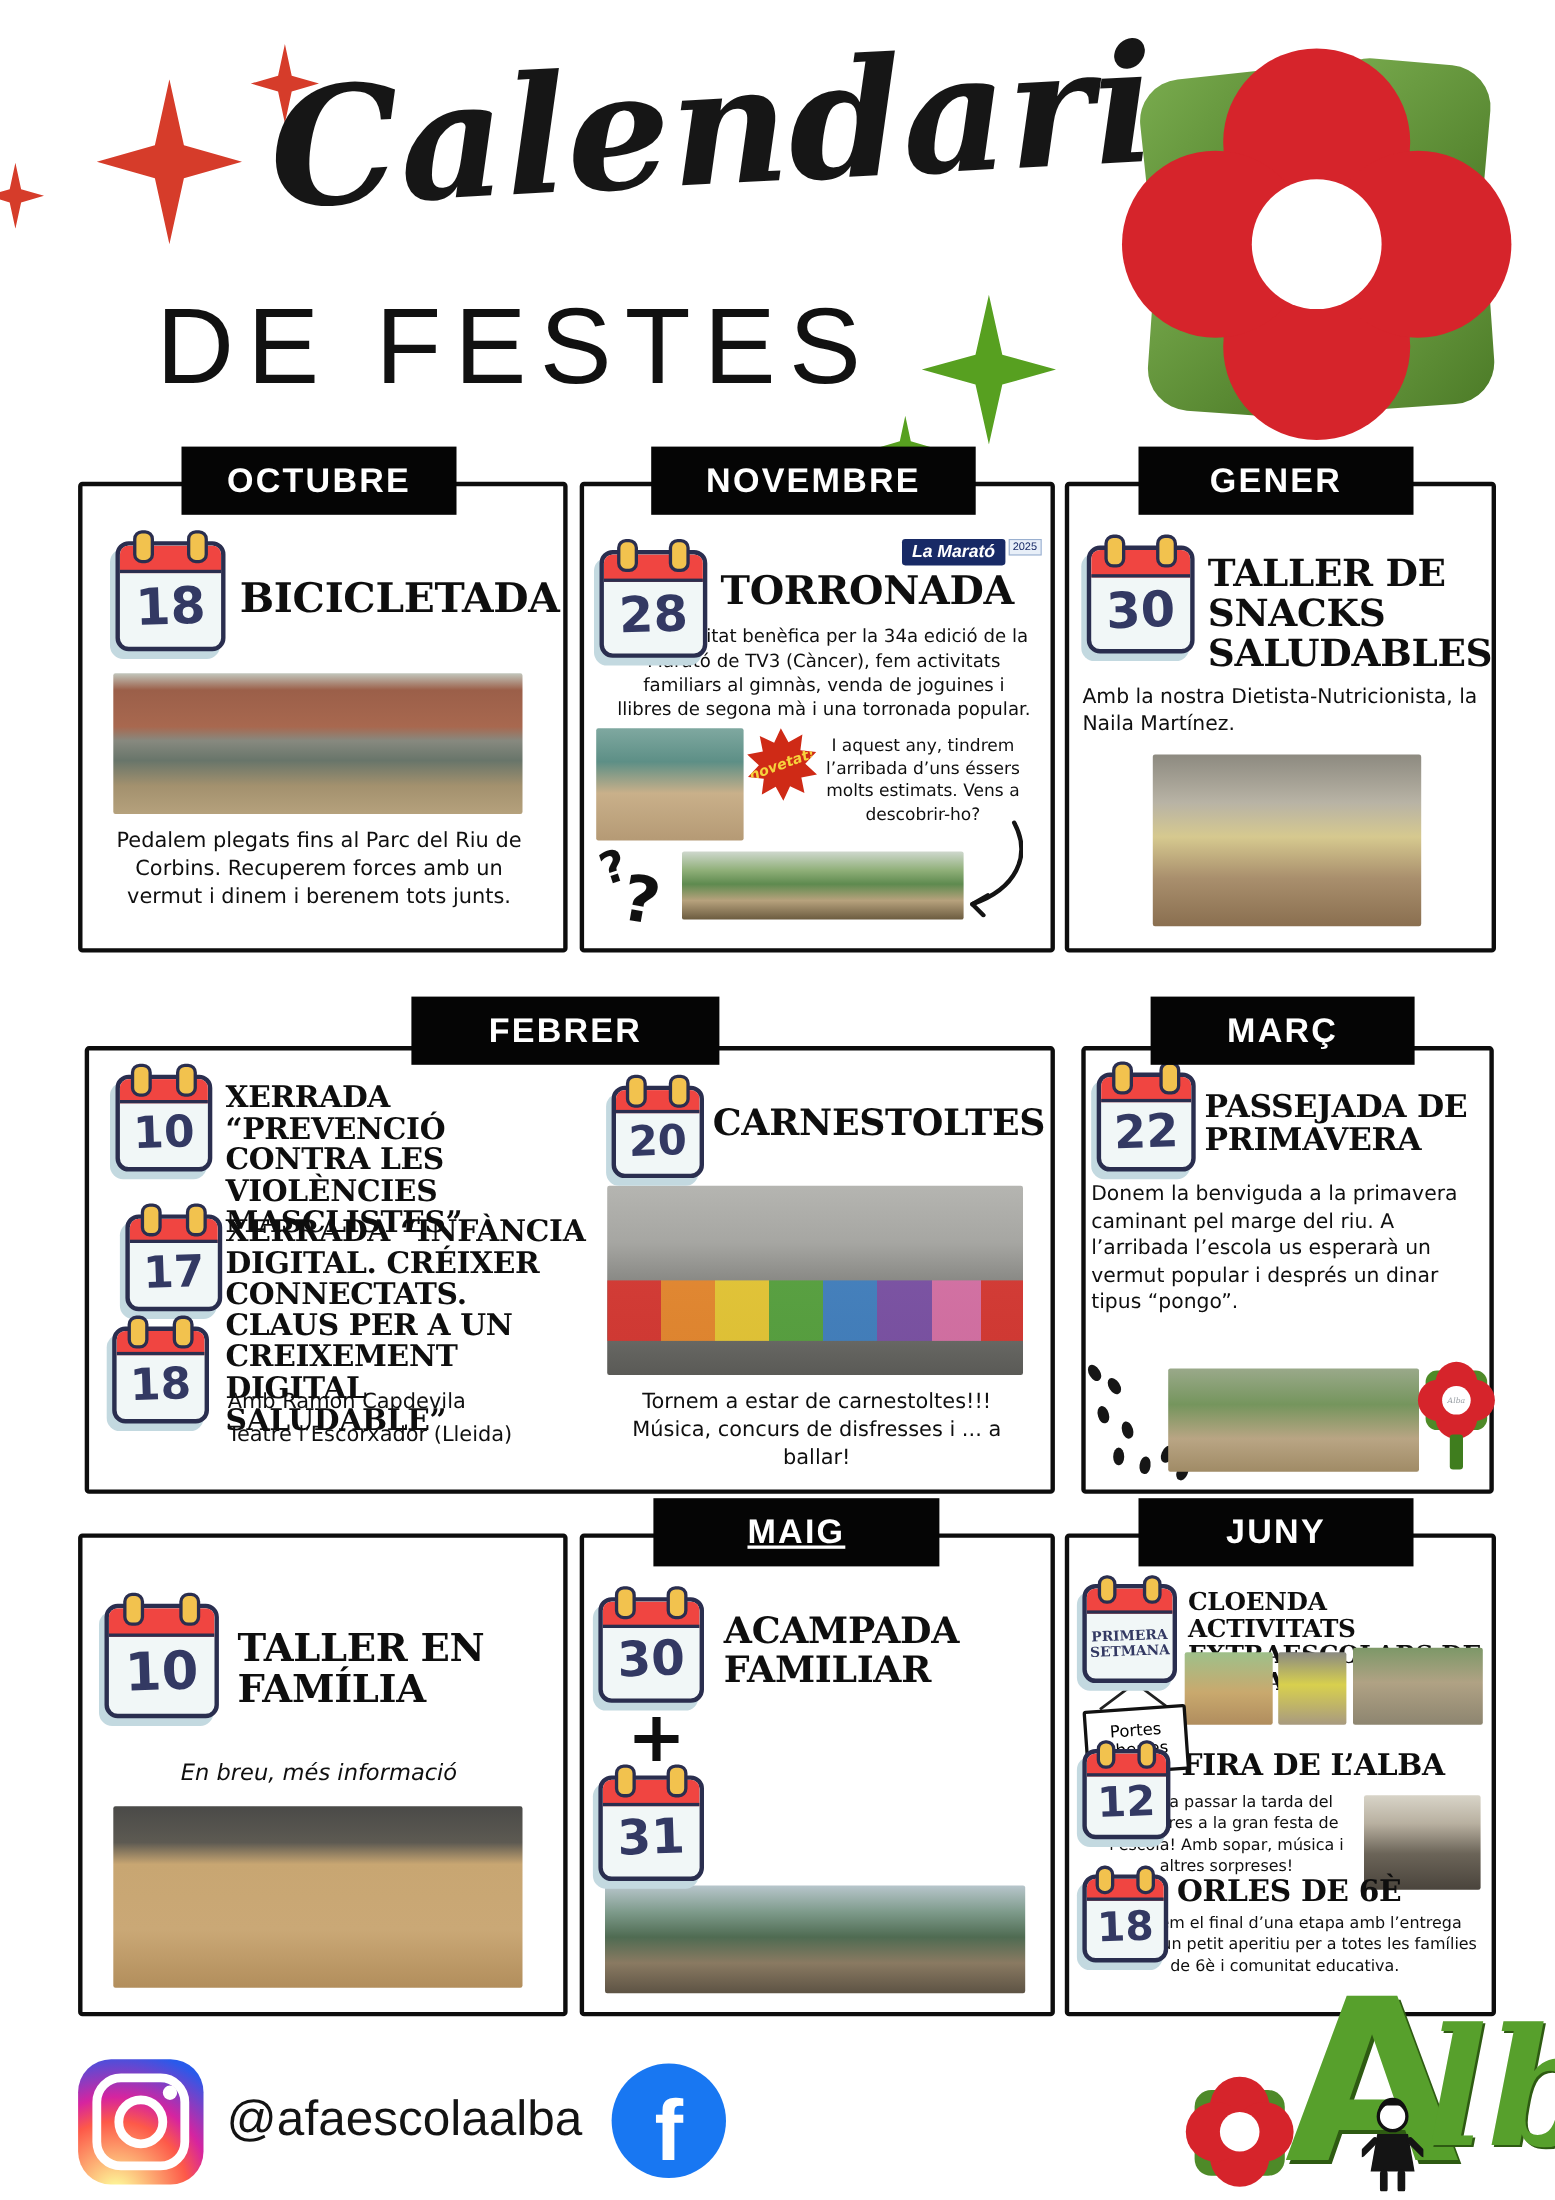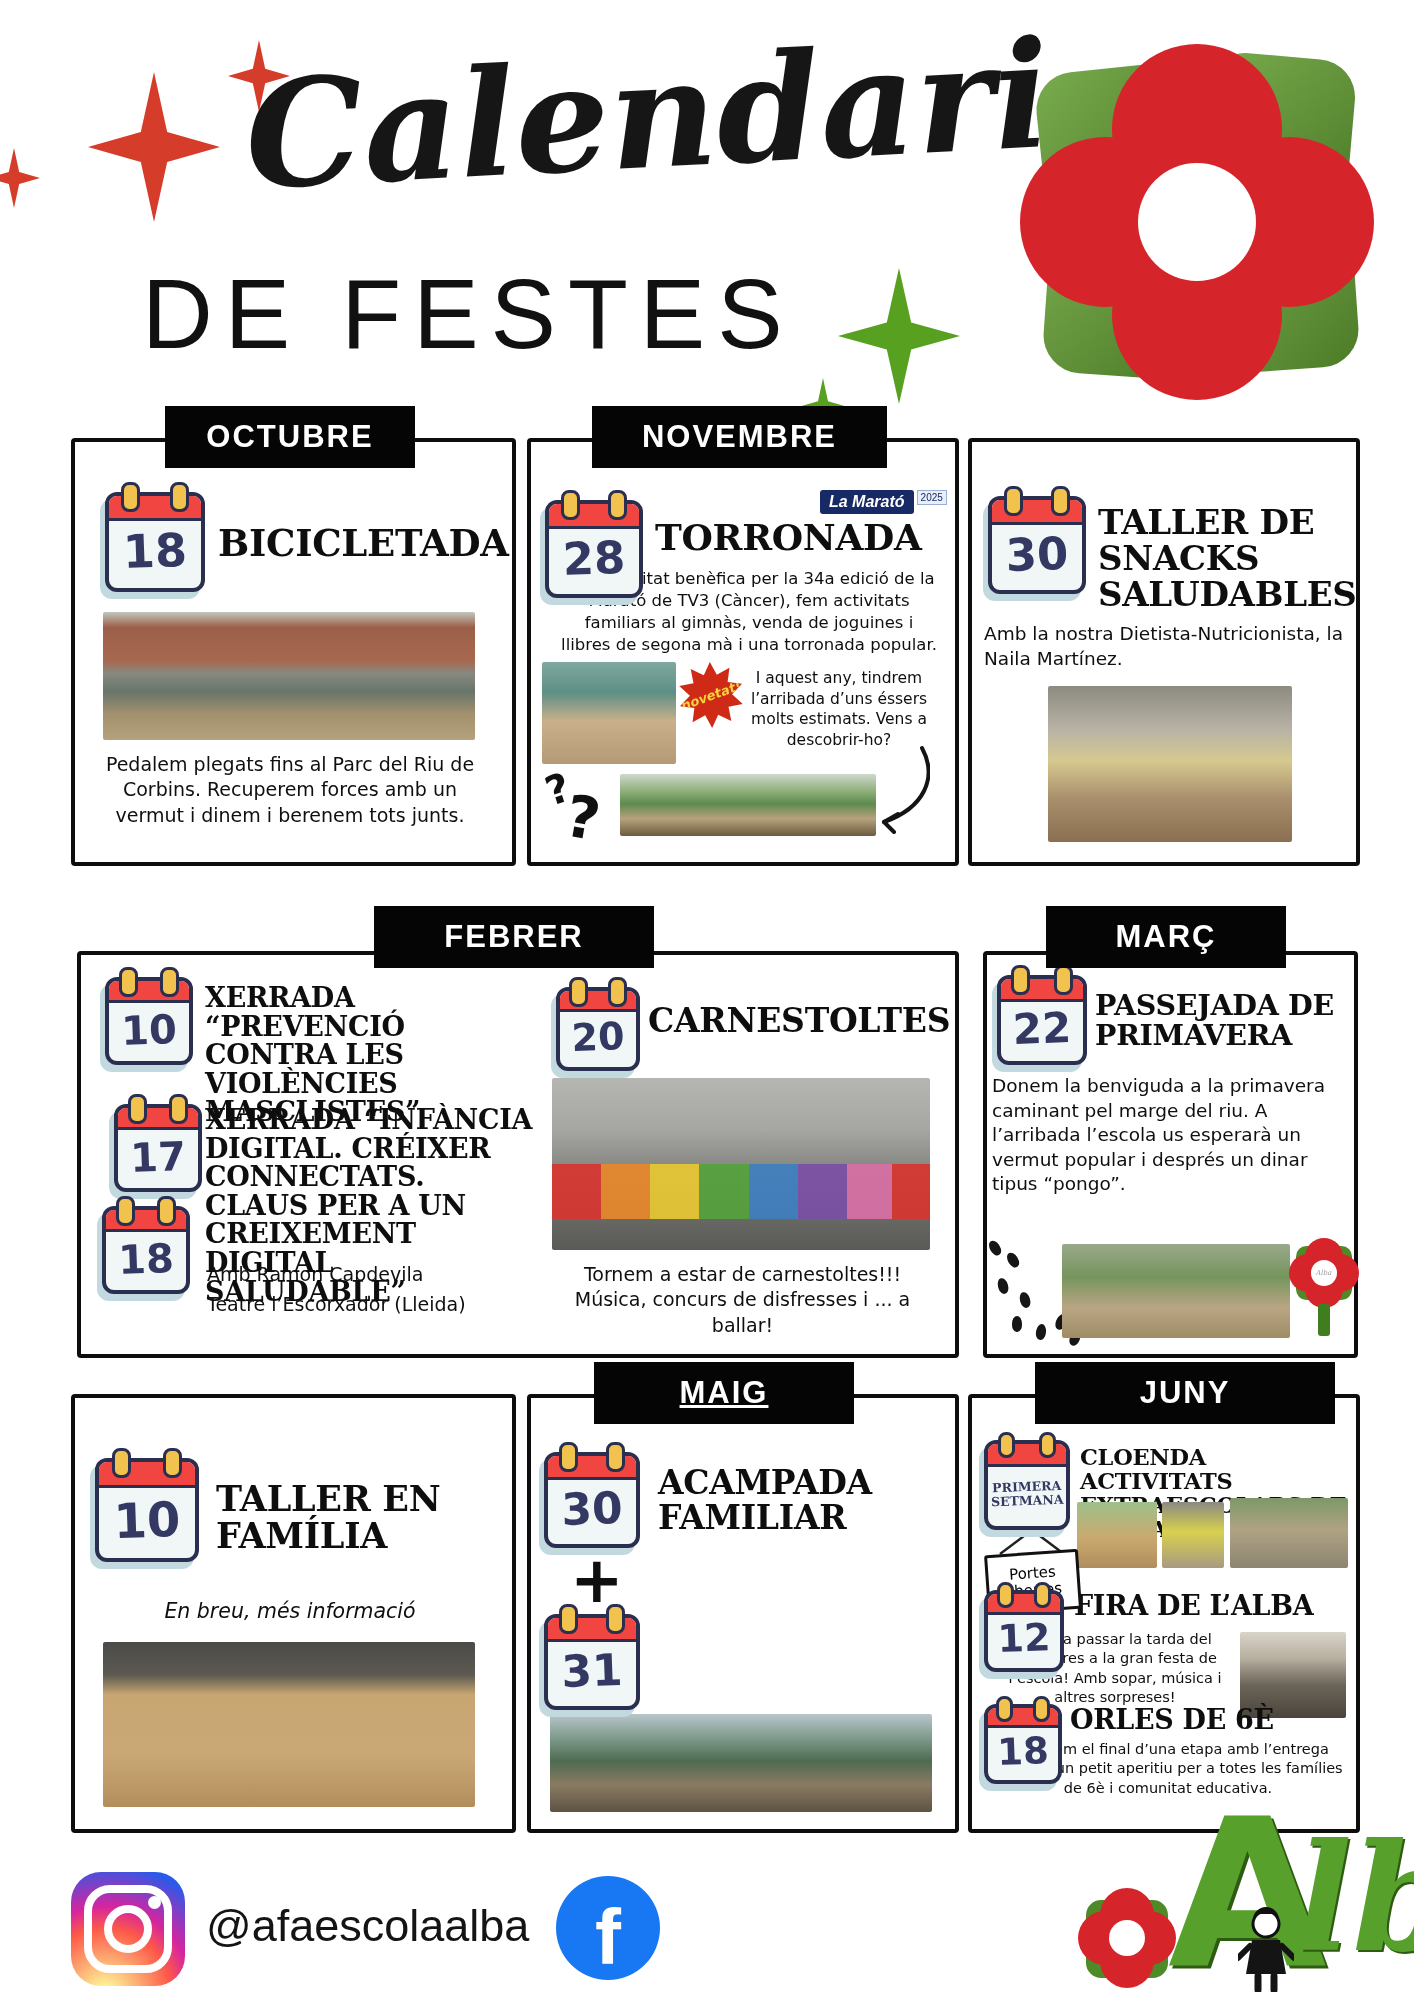--- a/index.html
+++ b/index.html
@@ -132,20 +132,21 @@
   <div class="btext" style="left:748px;top:668px;width:182px;font-size:15.5px;text-align:center;">I aquest any, tindrem l’arribada d’uns éssers molts estimats. Vens a descobrir-ho?</div>
   <svg style="position:absolute;left:868px;top:742px;" width="62" height="92" viewBox="0 0 62 92">
     <path d="M54,6 C70,36 56,66 16,80" fill="none" stroke="#141414" stroke-width="4" stroke-linecap="round"></path>
     <path d="M16,80 L30,72 M16,80 L26,90" fill="none" stroke="#141414" stroke-width="4" stroke-linecap="round"></path>
   </svg>
   <span class="qm" style="left:546px;top:766px;font-size:40px;transform:rotate(-18deg);">?</span>
   <span class="qm" style="left:566px;top:784px;font-size:58px;transform:rotate(10deg);">?</span>
   <div class="photo" style="left:620px;top:774px;width:256px;height:62px;background:linear-gradient(180deg,#cfd8ce 0%,#8faf78 28%,#5e8a4f 48%,#b7a27d 72%,#6b5b3f 100%);"></div>
 
   <div class="card" style="left:968px;top:438px;width:384px;height:420px;"></div>
+  <div class="mbar" style="left:1035px;top:406px;width:250px;">GENER</div>
   <div class="cal" style="left:988px;top:496px;width:98px;height:98px;">
     <i class="peg" style="left:16%"></i>
       <i class="peg" style="right:16%"></i>
     <div class="body">
         <div class="head"></div>
         <div class="num" style="font-size:45px;">30</div>
       </div>
   </div>
   <div class="etitle" style="left:1098px;top:504px;width:235px;font-size:34px;">TALLER DE SNACKS SALUDABLES</div>
   <div class="btext" style="left:984px;top:622px;width:360px;font-size:18.5px;">Amb la nostra Dietista-Nutricionista, la Naila Martínez.</div>
@@ -258,21 +259,21 @@
       <i class="peg" style="right:16%"></i>
     <div class="body">
         <div class="head"></div>
         <div class="num" style="font-size:44px;">31</div>
       </div>
   </div>
   <div class="etitle" style="left:658px;top:1466px;width:250px;font-size:33px;">ACAMPADA FAMILIAR</div>
   <div class="photo" style="left:550px;top:1714px;width:382px;height:98px;background:linear-gradient(180deg,#b8c6cc 0%,#7d9a8a 25%,#4f6b52 48%,#8a7a62 72%,#5d5344 100%);"></div>
 
   <div class="card" style="left:968px;top:1394px;width:384px;height:431px;"></div>
-  <div class="mbar" style="left:1035px;top:1362px;width:300px;">JUNY</div>
+  <div class="mbar" style="left:1035px;top:1362px;width:250px;">JUNY</div>
   <div class="cal" style="left:984px;top:1440px;width:86px;height:90px;">
     <i class="peg" style="left:16%;width:11px;height:20px;top:-8px;"></i>
       <i class="peg" style="right:16%;width:11px;height:20px;top:-8px;"></i>
     <div class="body">
         <div class="head"></div>
       <div class="num" style="font-size:12.5px;font-family:'DejaVu Serif',serif;padding:2px;">PRIMERA SETMANA</div>
     </div>
   </div>
   <svg style="position:absolute;left:992px;top:1530px;" width="80" height="26" viewBox="0 0 80 26">
     <path d="M40,0 L8,24 M40,0 L72,24" stroke="#222" stroke-width="2.5" fill="none"></path>

